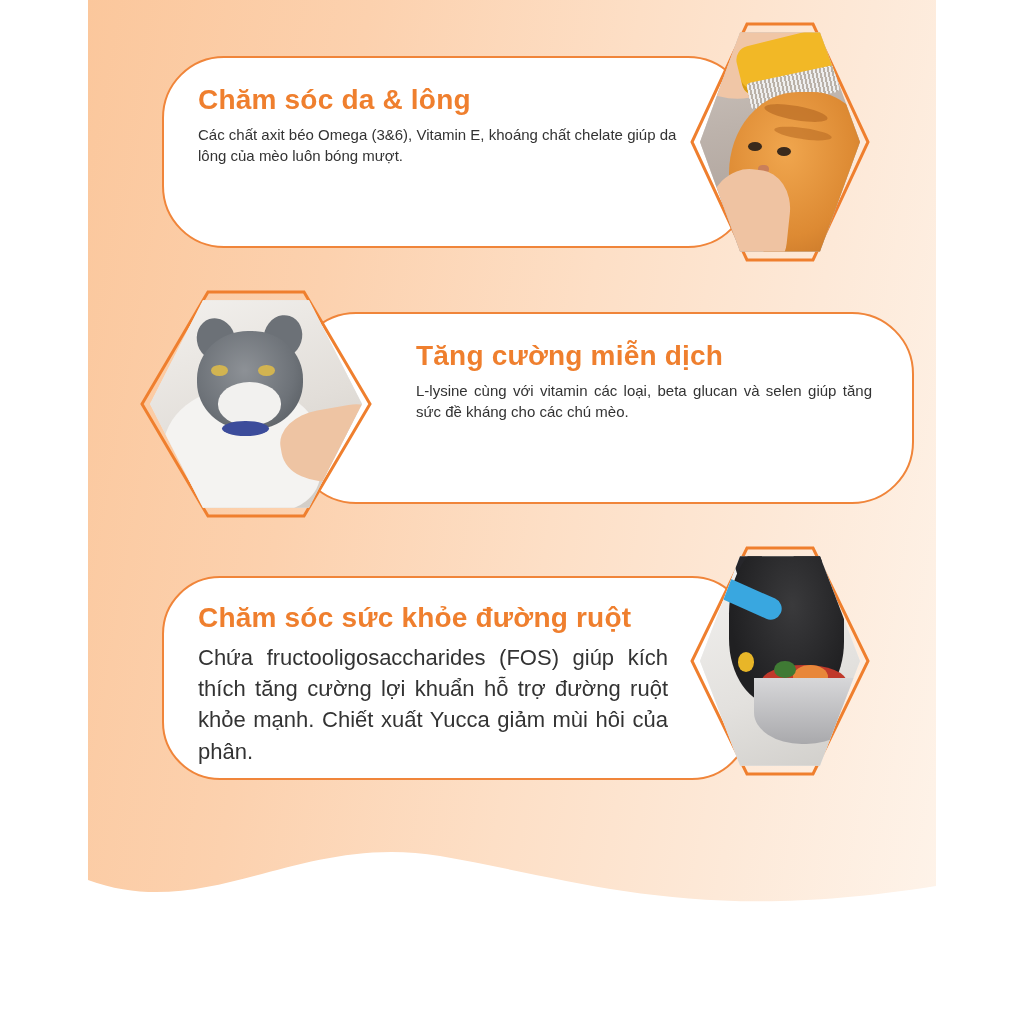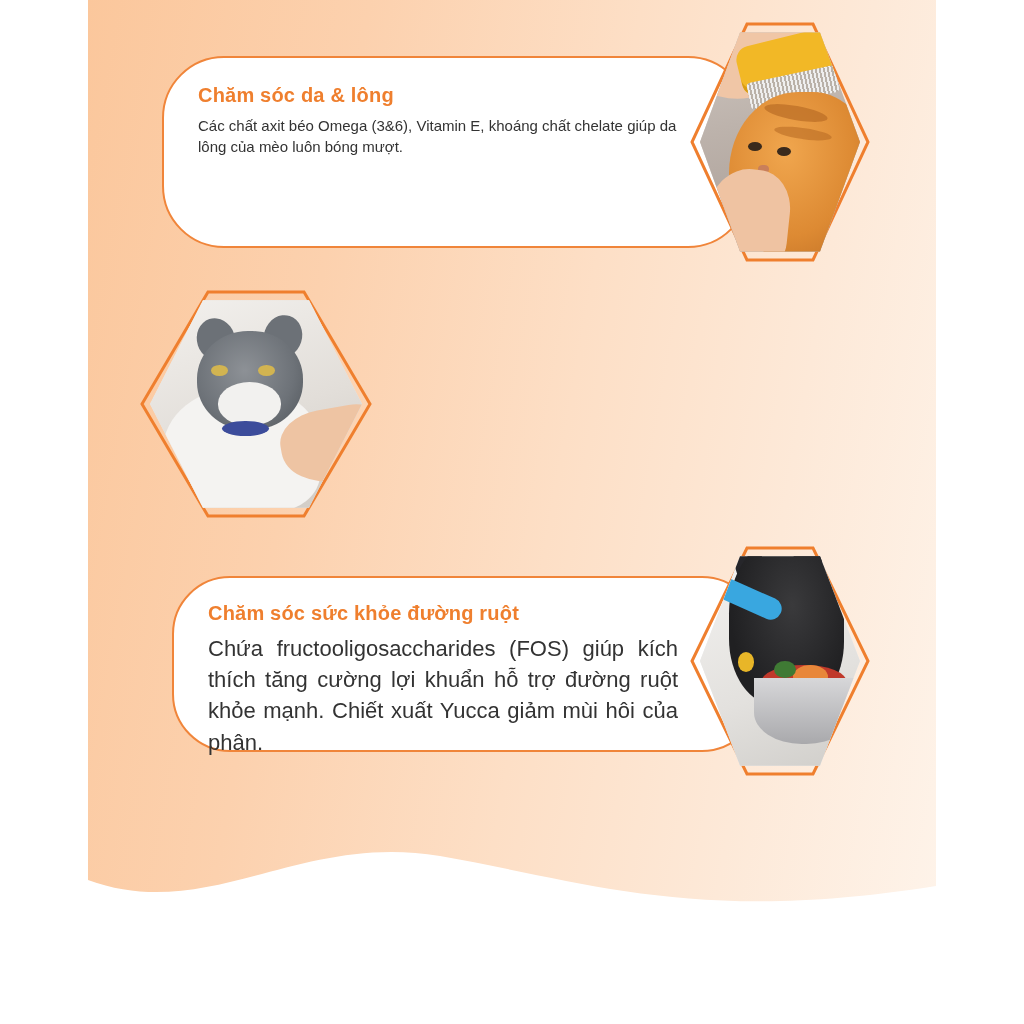--- a/index.html
+++ b/index.html
@@ -52,21 +52,21 @@
     
     border-radius: 60px 60px 60px 60px;
   }
   .card-right-img {
     border-radius: 60px 60px 60px 60px;
   }
 
   .card-title {
     color: #ef7f2e;
     font-weight: bold;
-    font-size: 20px;
+    font-size: 28px;
     margin: 0 0 8px 0;
     letter-spacing: .2px;
   }
   .card-body {
     color: #333333;
     font-size: 15px;
     line-height: 1.42;
     margin: 0;
   }
   .justify { text-align: justify; text-justify: inter-word; }
@@ -167,20 +167,26 @@
         <div class="cat-stripe1"></div>
         <div class="cat-stripe2"></div>
         <div class="eye l"></div>
         <div class="eye r"></div>
         <div class="nose"></div>
         <div class="hand-bottom"></div>
       </div>
     </div>
   </div>
 
+  <div class="card card-left-img" style="left:294px; top:312px; width:620px; height:192px; border-radius:62px;">
+    <div style="padding:26px 40px 0 120px;">
+      <div class="card-title">Tăng cường miễn dịch</div>
+      <div class="card-body justify" style="max-width:456px;">L-lysine cùng với vitamin các loại, beta glucan và selen giúp tăng sức đề kháng cho các chú mèo.</div>
+    </div>
+  </div>
 
   <div class="hex-wrap" style="left:150px; top:296px; width:212px; height:216px;">
     <svg class="hex-outline" viewBox="0 0 240 236">
       <polygon points="72,6 168,6 234,118 168,230 72,230 6,118" fill="none" stroke="#ef7f2e" stroke-width="3"></polygon>
     </svg>
     <div class="hex-photo">
       <div class="p2">
         <div class="bg"></div>
         <div class="body"></div>
         <div class="ear l"></div>
@@ -188,21 +194,21 @@
         <div class="head"></div>
         <div class="muzzle"></div>
         <div class="eye l"></div>
         <div class="eye r"></div>
         <div class="collar"></div>
         <div class="hand"></div>
       </div>
     </div>
   </div>
 
-  <div class="card card-right-img" style="left:172px; top:576px; width:588px; height:176px; border-radius:58px;">
+  <div class="card card-right-img" style="left:162px; top:576px; width:588px; height:204px; border-radius:58px;">
     <div style="padding:24px 34px 0 34px;">
       <div class="card-title">Chăm sóc sức khỏe đường ruột</div>
       <div class="card-body justify" style="max-width:470px; font-size:22px;">Chứa fructooligosaccharides (FOS) giúp kích thích tăng cường lợi khuẩn hỗ trợ đường ruột khỏe mạnh. Chiết xuất Yucca giảm mùi hôi của phân.</div>
     </div>
   </div>
 
   <div class="hex-wrap" style="left:700px; top:552px; width:160px; height:218px;">
     <svg class="hex-outline" viewBox="0 0 188 238">
       <polygon points="61,6 127,6 182,119 127,232 61,232 6,119" fill="none" stroke="#ef7f2e" stroke-width="3"></polygon>
     </svg>

